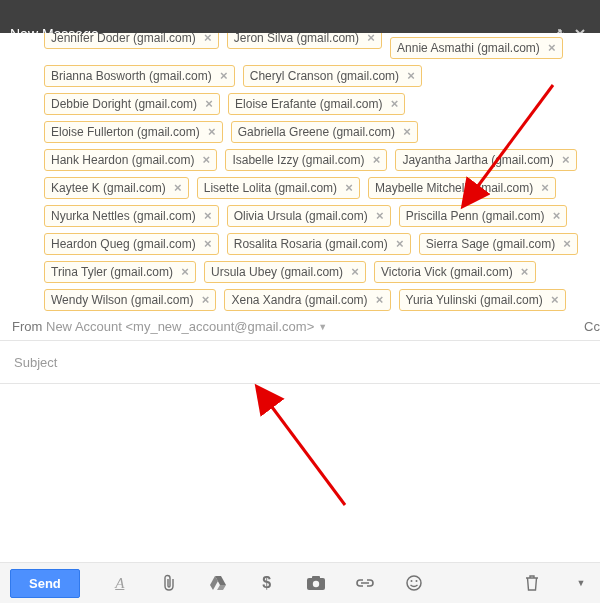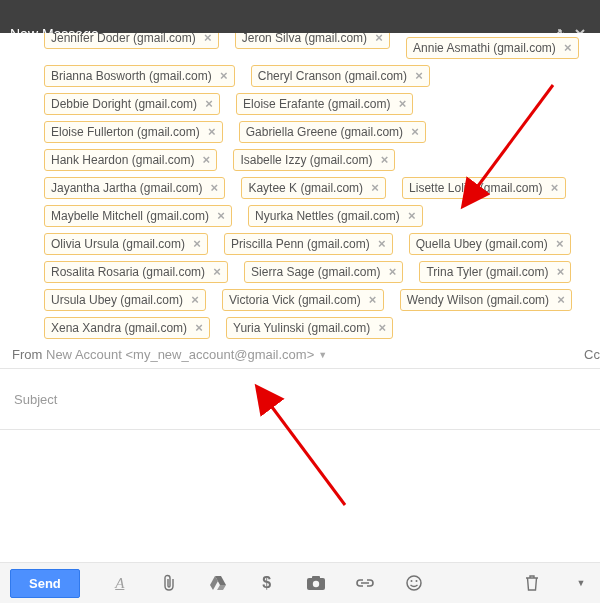--- a/index.html
+++ b/index.html
@@ -2,30 +2,30 @@
 <html><head>
 <meta charset="utf-8">
 <style>
   html,body{margin:0;padding:0;font-family:Arial,Helvetica,sans-serif;font-size:13px;color:#222;background:#fff}
   .window{width:600px;height:603px;position:relative;overflow:hidden;box-shadow:0 0 0 1px #ccc inset}
   .titlebar{background:#404040;color:#fff;height:33px;display:flex;align-items:center;padding:17px 10px;font-size:14px}
   .titlebar .title{flex:1}
   .titlebar .winbtn{width:20px;text-align:center;color:#ccc;font-size:13px;cursor:pointer}
   .titlebar .winbtn svg{display:block;margin:0 auto}
   .body{position:absolute;top:33px;bottom:40px;left:0;right:0;overflow:hidden;background:#fff}
-  .recipients{padding:4px 10px 2px 44px;display:flex;flex-wrap:wrap;gap:6px 16px;align-content:flex-start}
+  .recipients{padding:4px 10px 2px 44px;display:flex;flex-wrap:wrap;gap:6px 8px;align-content:flex-start}
   .chip{display:inline-flex;align-items:center;height:20px;border:1px solid #f3c76f;background:#fffdf5;border-radius:3px;padding:0 4px 0 6px;color:#555;font-size:12px;line-height:20px;max-width:210px;white-space:nowrap}
   .chip .x{margin-left:6px;color:#aaa;font-weight:bold;font-size:13px;cursor:pointer;width:12px;text-align:center}
   .chip.cut{position:relative;top:-10px}
   .fromrow{display:flex;align-items:center;padding:6px 0 6px 12px;color:#777;font-size:13px}
   .fromrow .lbl{width:34px;color:#777}
   .fromrow .val{color:#9a9a9a}
   .fromrow .caret{margin-left:4px;color:#aaa;font-size:9px}
   .fromrow .cc{margin-left:auto;color:#777;cursor:pointer}
-  .subjectrow{border-top:1px solid #e5e5e5;border-bottom:1px solid #e5e5e5;padding:12px 12px}
+  .subjectrow{border-top:1px solid #e5e5e5;border-bottom:1px solid #e5e5e5;padding:3px 12px}
   .subjectrow input{border:none;outline:none;width:100%;height:34px;font-size:13px;color:#333}
   .subjectrow input::placeholder{color:#9a9a9a}
   .composerarea{height:90px}
   .toolbar{position:absolute;left:0;right:0;bottom:0;height:40px;border-top:1px solid #e5e5e5;background:#f5f5f5;display:flex;align-items:center;padding:0 10px;gap:31px}
   .sendbtn{background:#4d90fe;color:#fff;border:1px solid #3079ed;height:29px;padding:0 18px;border-radius:2px;font-weight:bold;font-size:13px;cursor:pointer}
   .tbicon{color:#737373;cursor:pointer;display:flex;align-items:center;justify-content:center;width:18px;height:18px}
   .tbicon svg{display:block}
   .toolbar .spacer{flex:1}
   
   .annot{position:absolute;top:0;left:0;pointer-events:none}
@@ -123,21 +123,21 @@
         </span>
         <span class="chip">
           <span>Olivia Ursula (gmail.com)</span>
           <span class="x">×</span>
         </span>
         <span class="chip">
           <span>Priscilla Penn (gmail.com)</span>
           <span class="x">×</span>
         </span>
         <span class="chip">
-          <span>Quella Ubey (gmail.com)</span>
+          <span>Heardon Queg (gmail.com)</span>
           <span class="x">×</span>
         </span>
         <span class="chip">
           <span>Rosalita Rosaria (gmail.com)</span>
           <span class="x">×</span>
         </span>
         <span class="chip">
           <span>Sierra Sage (gmail.com)</span>
           <span class="x">×</span>
         </span>

